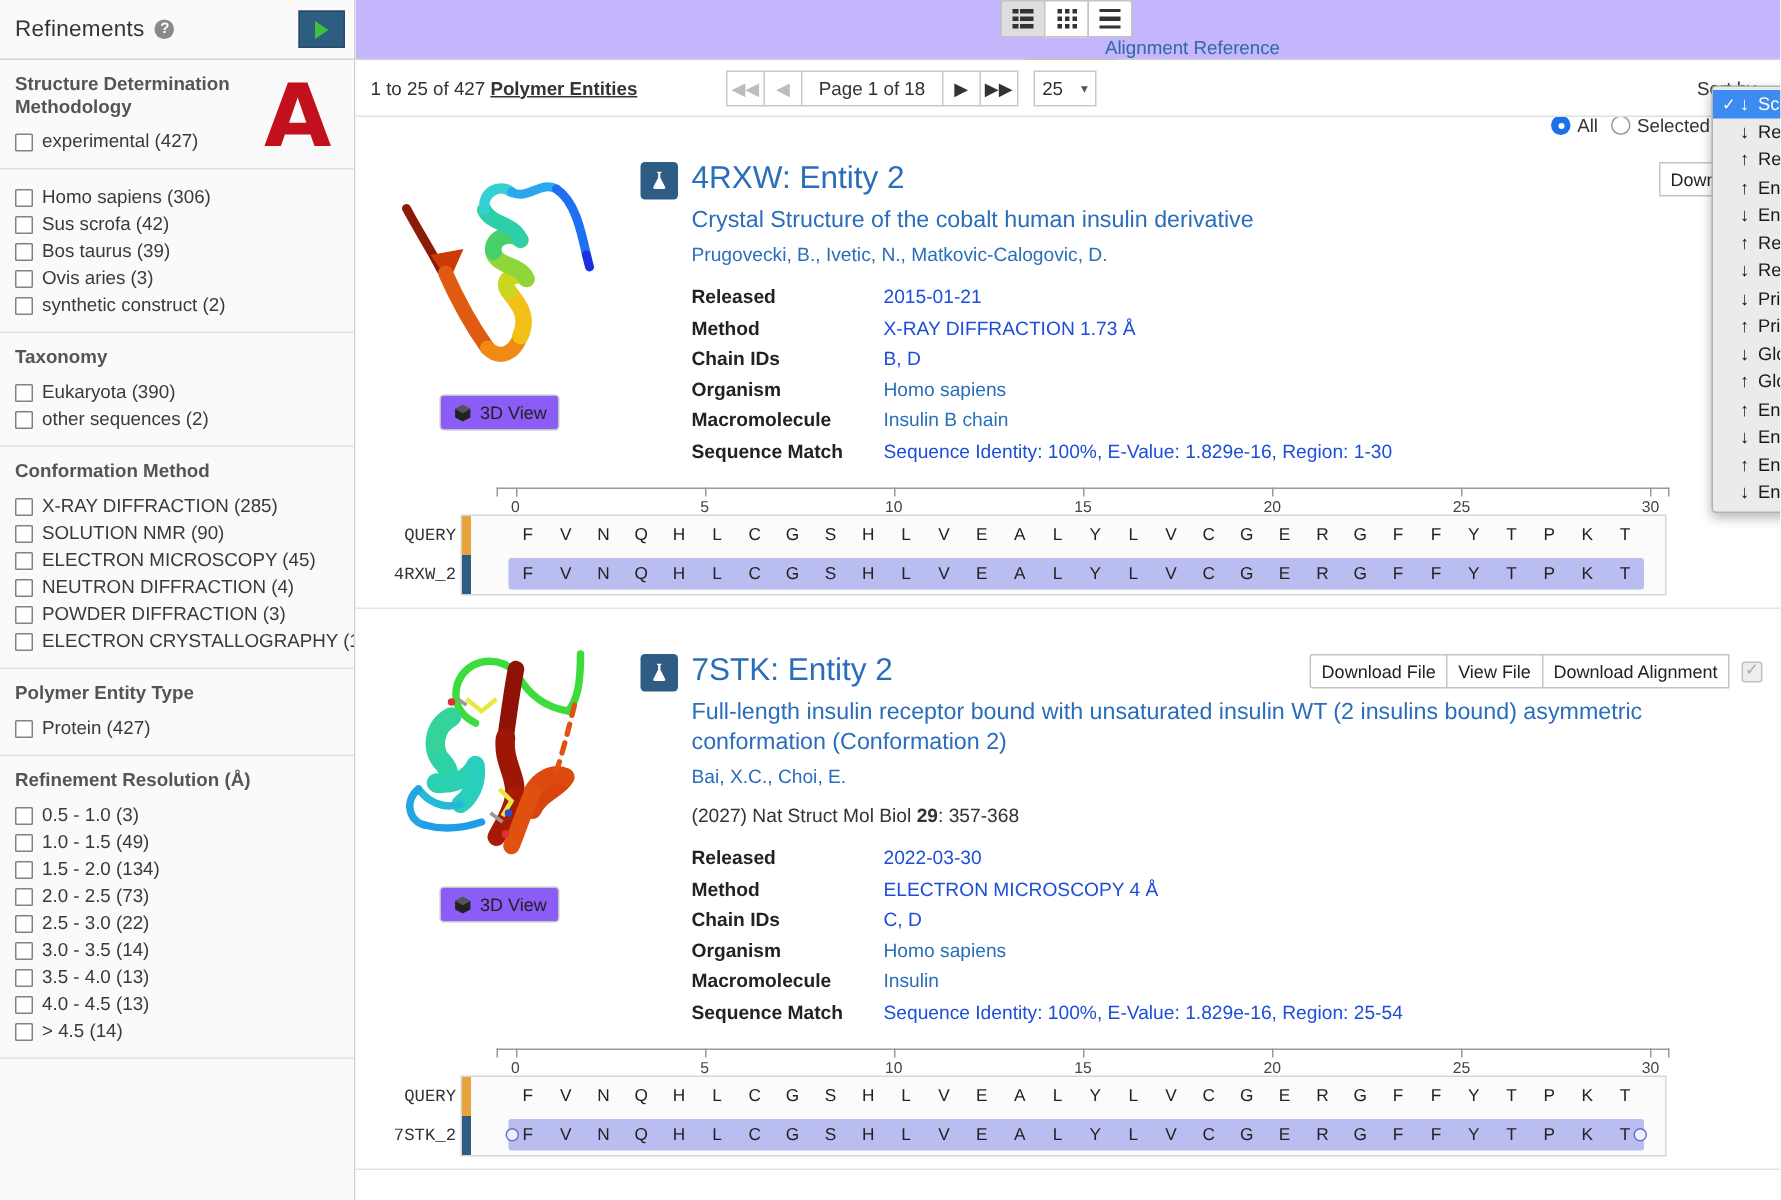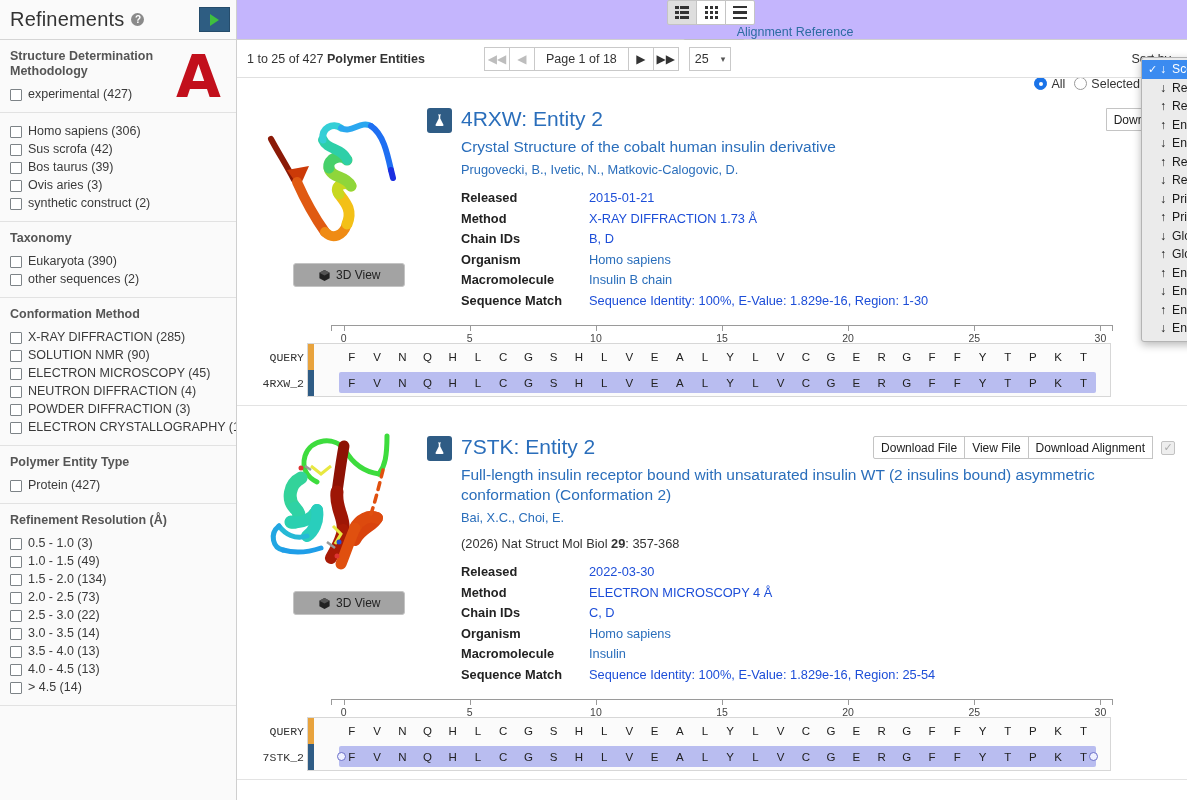--- a/index.html
+++ b/index.html
@@ -23,21 +23,21 @@
     overflow: hidden;
   }
   .refinements-header {
     height: 40px;
     border-bottom: 1px solid #d5d5d5;
     display: flex; align-items: center;
     padding: 0 6px 0 10px;
     background: #fafafa;
   }
   .refinements-title {
-    font-size: 20px; color: #333; font-weight: 400;
+    font-size: 15px; color: #333; font-weight: 400;
     letter-spacing: .2px;
   }
   .help-icon {
     display: inline-block; width: 13px; height: 13px;
     border-radius: 50%; background: #8a8a8a; color: #fff;
     font-size: 10px; line-height: 13px; text-align: center;
     margin-left: 7px; font-weight: bold; vertical-align: 2px;
     cursor: pointer;
   }
   .apply-btn {
@@ -152,21 +152,21 @@
   
   .results-bar {
     height: 38px;
     border-bottom: 1px solid #e0e0e0;
     display: flex; align-items: center;
     padding: 0 10px 0 10px;
     background: #fff;
     position: relative;
   }
   .result-count { font-size: 12.5px; color: #333; }
-  .result-count b { font-weight: bold; }
+  .result-count b { font-weight: bold; text-decoration: underline; }
   .pager { display: flex; align-items: center; margin-left: 60px; }
   .pg-btn {
     height: 24px; min-width: 26px;
     border: 1px solid #c9c9c9; background: #fff;
     display: flex; align-items: center; justify-content: center;
     font-size: 12px; color: #333; margin-left: -1px; cursor: pointer;
   }
   .pg-btn.disabled { color: #bdbdbd; }
   .pg-btn.page-label { padding: 0 11px; font-size: 12.5px; }
   .pg-size {
@@ -211,21 +211,21 @@
   .thumb-col { width: 172px; min-width: 172px; padding-top: 6px; }
   .thumb {
     width: 166px; height: 165px;
     background: #fff;
     position: relative; overflow: hidden;
   }
   .btn-3d {
     margin-top: 4px; margin-left: 44px;
     display: inline-flex; align-items: center; gap: 5px;
     border: 1px solid #c4c4c4; border-radius: 3px;
-    background: #a3a3a3; padding: 4px 24px;
+    background: #8b5cf6; padding: 4px 8px;
     font-size: 12px; color: #222; cursor: pointer;
   }
   .cube-ico { display: inline-block; }
   .info-col { flex: 1; padding-left: 6px; position: relative; margin-top: 18px; }
   .entity-head { display: flex; align-items: flex-start; }
   .flask-badge {
     width: 25px; height: 25px; min-width: 25px;
     background: #2f5c85; border-radius: 3px;
     display: flex; align-items: center; justify-content: center;
     margin-right: 9px; margin-top: 2px;
@@ -720,21 +720,21 @@
               <div class="entity-head">
                 <span class="flask-badge">
                   <svg width="15" height="15" viewBox="0 0 16 16">
                     <path d="M6.4 1.6 h3.2 v0.9 h-0.8 v3.3 l3.4 6.6 a1 1 0 0 1 -0.9 1.5 h-6.6 a1 1 0 0 1 -0.9 -1.5 l3.4 -6.6 v-3.3 h-0.8 z" fill="#fff"></path>
                   </svg>
                 </span>
                 <span class="entity-title">7STK: Entity 2</span>
               </div>
               <div class="struct-title">Full-length insulin receptor bound with unsaturated insulin WT (2 insulins bound) asymmetric conformation (Conformation 2)</div>
               <div class="authors">Bai, X.C., Choi, E.</div>
-              <div class="citation"><span>(2026)</span> <span>Nat Struct Mol Biol</span> <b>29</b><span>: 357-368</span></div>
+              <div class="citation"><span>(2027)</span> <span>Nat Struct Mol Biol</span> <b>29</b><span>: 357-368</span></div>
               <div class="props">
                 <div class="prop-row">
                   <span class="prop-key">Released</span>
                   <span class="prop-val">2022-03-30</span>
                 </div>
                 <div class="prop-row">
                   <span class="prop-key">Method</span>
                   <span class="prop-val">ELECTRON MICROSCOPY 4 Å</span>
                 </div>
                 <div class="prop-row">

